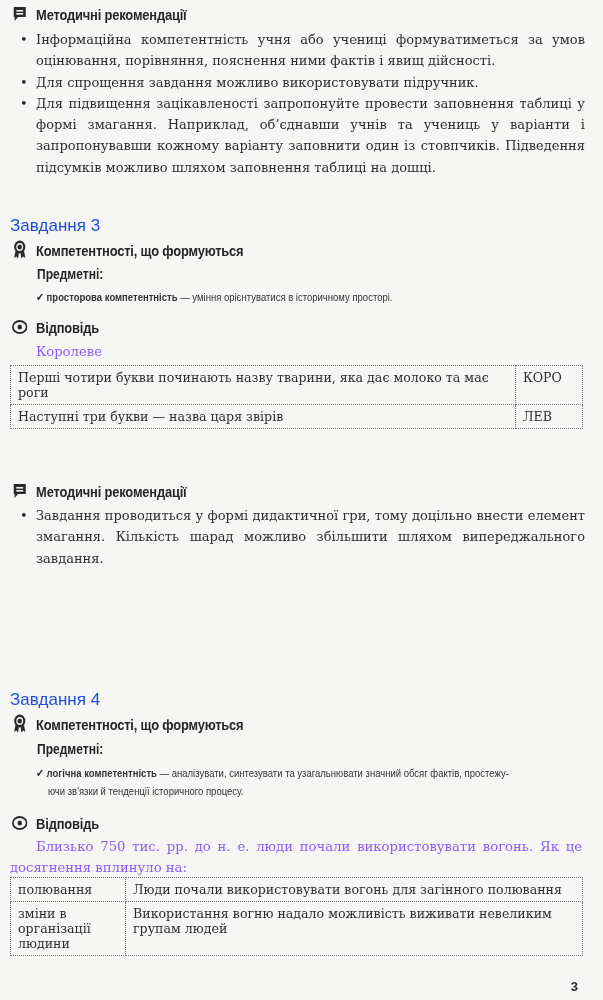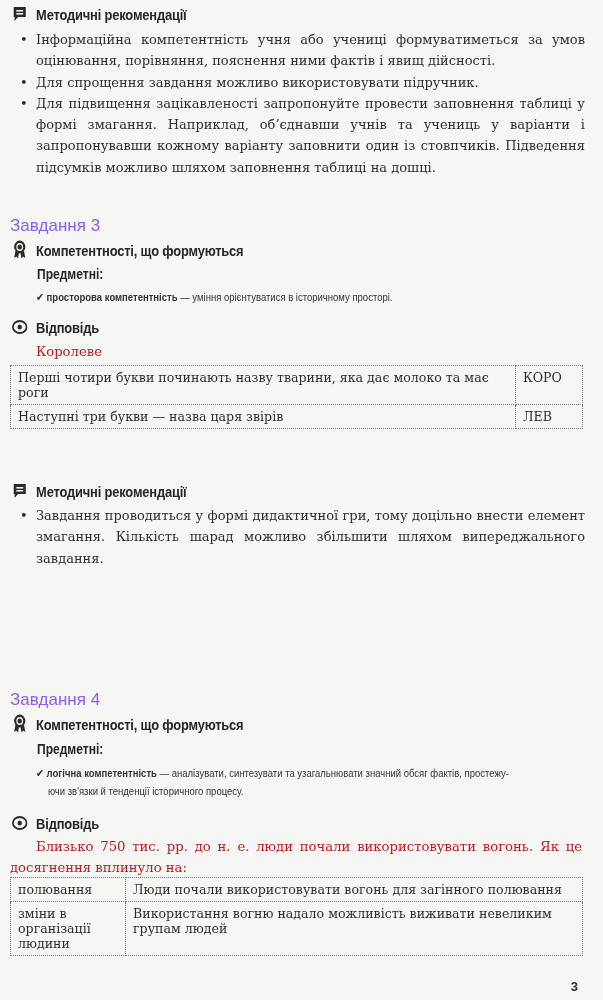--- a/index.html
+++ b/index.html
@@ -15,33 +15,33 @@
     font-family:"Liberation Sans", sans-serif; font-weight:bold;
     font-size:15px; color:#262626; letter-spacing:-0.2px;
     transform:scaleX(0.86); transform-origin:left center;
   }
   .hdr .ic { width:18px; height:18px; margin-right:10px; display:inline-flex; align-items:center; justify-content:center; }
   .bullets { position:absolute; left:20px; width:565px; margin:0; padding:0; list-style:none; font-size:13px; line-height:21.3px; }
   .bullets li { position:relative; padding-left:16px; text-align:justify; }
   .bullets li::before { content:"•"; position:absolute; left:0; top:0; }
   .task-title {
     position:absolute; left:10px; font-family:"Liberation Sans", sans-serif;
-    font-size:17px; color:#8b5cf6; font-weight:normal;
+    font-size:17px; color:#1d4ed8; font-weight:normal;
   }
   .sub {
     position:absolute; left:37px; font-family:"Liberation Sans", sans-serif; font-weight:bold;
     font-size:14px; color:#262626; transform:scaleX(0.86); transform-origin:left center;
   }
   .check {
     position:absolute; left:36px; width:640px; font-family:"Liberation Sans", sans-serif;
     font-size:11.2px; line-height:18px; color:#333;
     transform:scaleX(0.85); transform-origin:left top;
   }
   .check b { font-weight:bold; }
-  .plain { position:absolute; font-size:13.2px; color:#b91c1c; line-height:21px; }
+  .plain { position:absolute; font-size:13.2px; color:#8b5cf6; line-height:21px; }
   table.dt { position:absolute; left:10px; width:573px; border-collapse:collapse; font-size:12.6px; line-height:15px; }
   table.dt td { border:1px dotted #777; padding:4px 7px; vertical-align:top; }
   .pnum { position:absolute; right:25px; top:979px; font-family:"Liberation Sans", sans-serif; font-weight:bold; font-size:13px; }
 </style>
 </head>
 <body>
 
 <div class="page">
 
   <div class="hdr" style="top:5px;">

